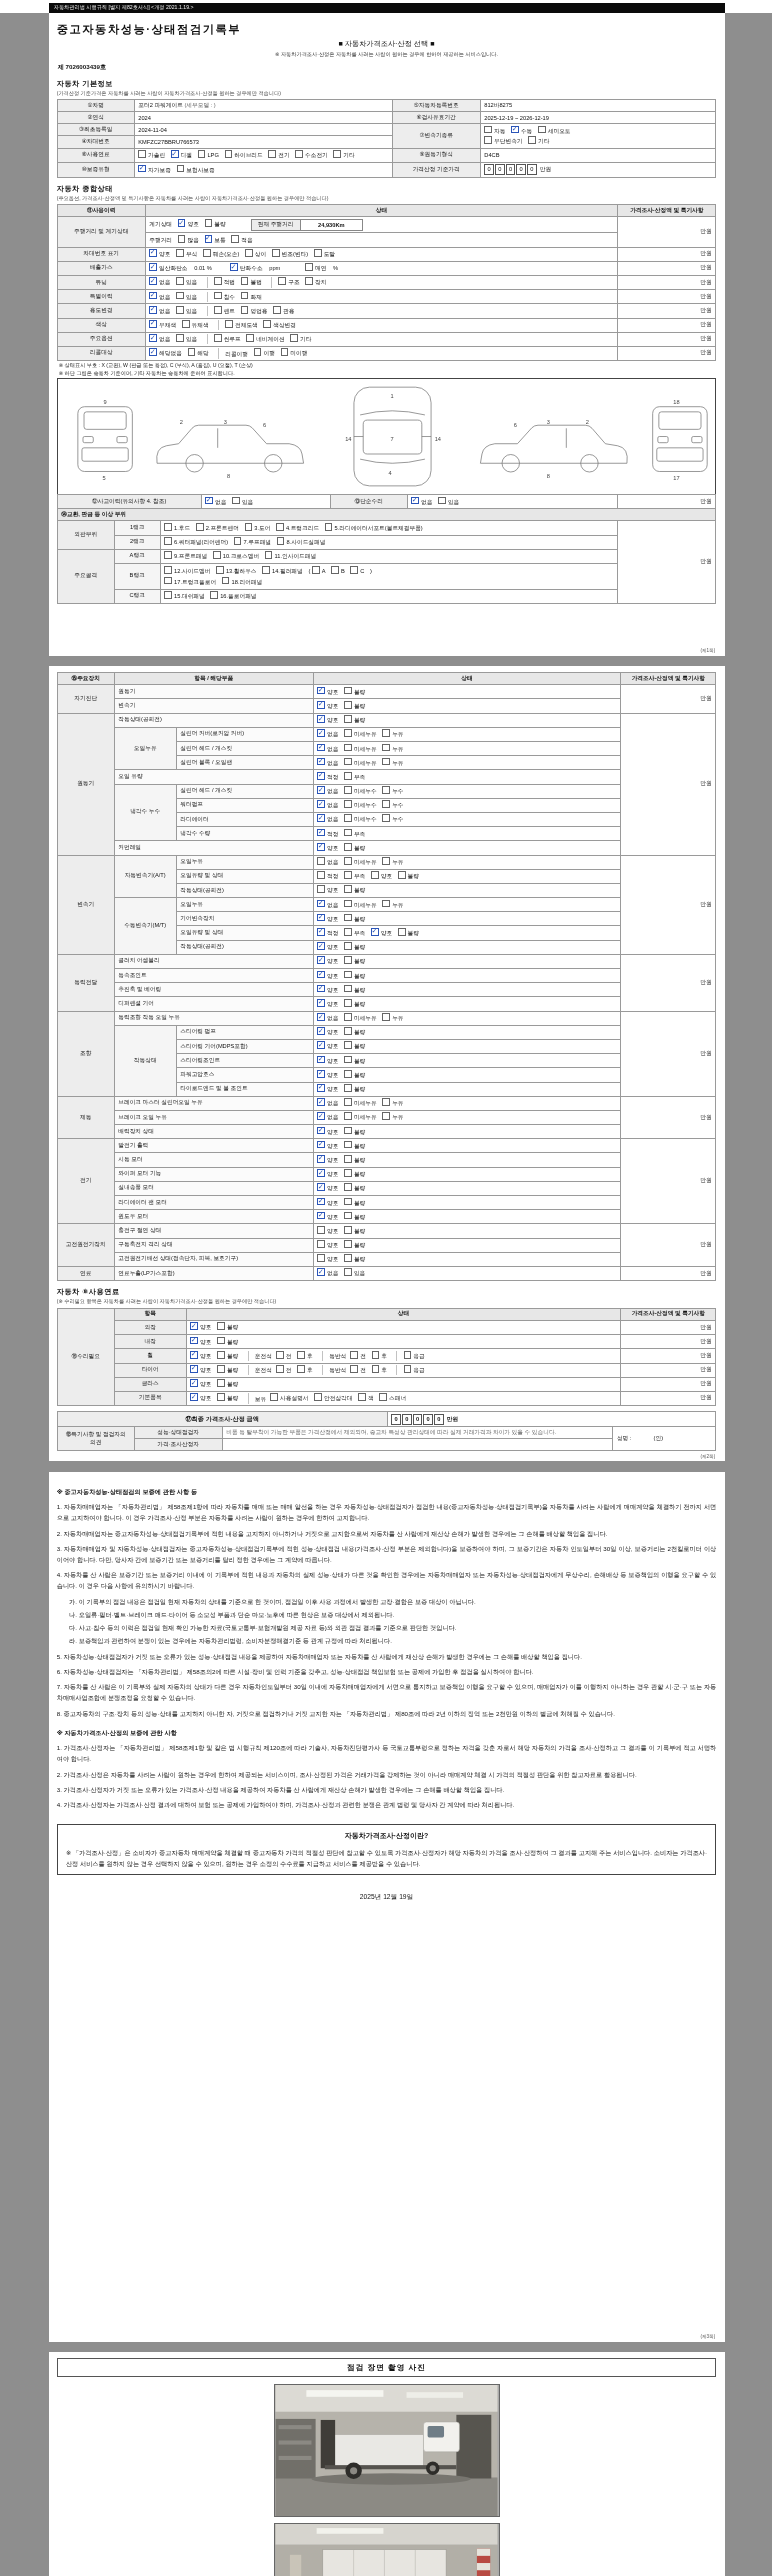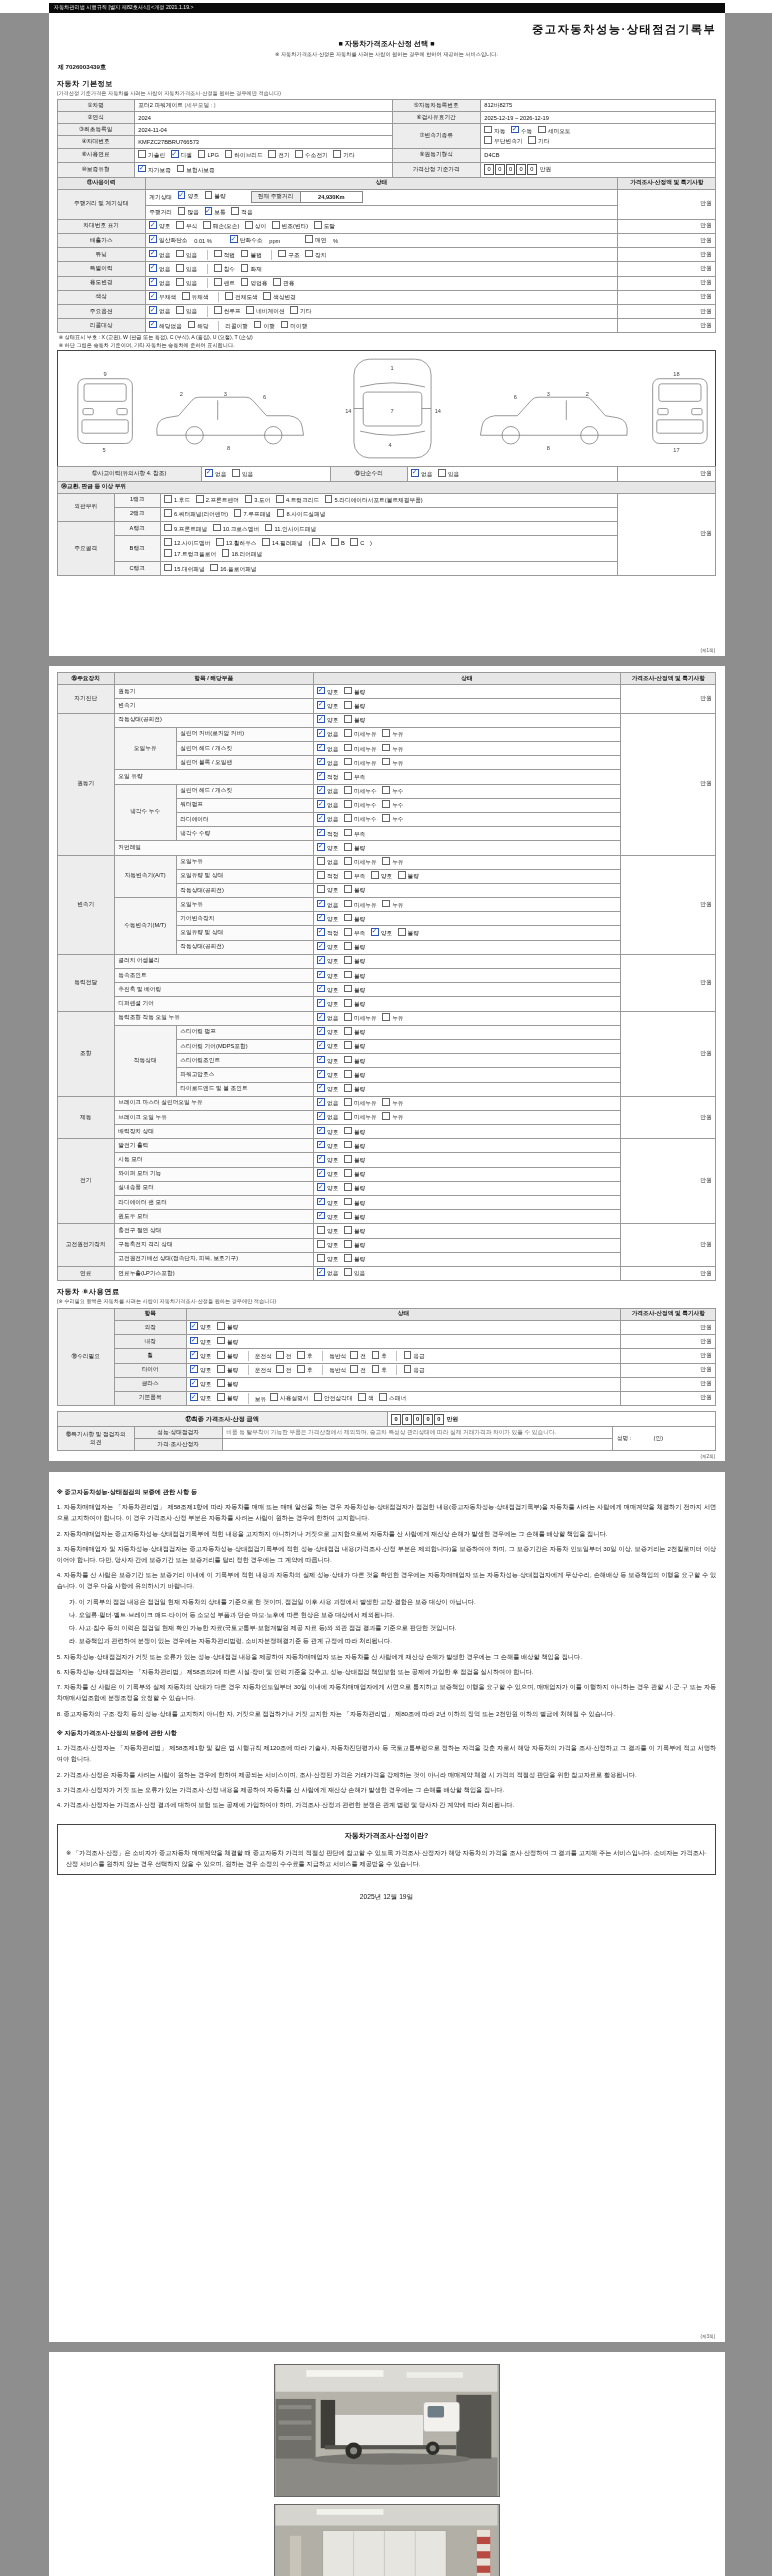--- a/index.html
+++ b/index.html
@@ -1,22 +1,22 @@
 <!DOCTYPE html>
 <html style="font-size:8.2px"><head>
 <meta charset="utf-8">
 <style>
   html,body{margin:0;padding:0}
   body{width:773px;background:#8e8e8e;font-family:"Liberation Sans","DejaVu Sans",sans-serif;color:#111}
   .tophead{background:#ffffff;padding:3.1px 0 0}
   .topbar{width:676px;margin:0 auto;background:#0a0a0a;color:#f1f1f1;font-size:5.2px;line-height:7.7px;padding:1px 5.2px;box-sizing:border-box}
   .page{width:676px;margin:0 auto;background:#fff;padding:6.2px 8.2px 10.3px;box-sizing:border-box;position:relative}
   .gap{height:10.3px}
-  .doc-title{text-align:right;font-size:11.3px;font-weight:bold;letter-spacing:1.5px;margin-top:3.1px}
-  .doc-sub{text-align:center;font-size:7.2px;font-weight:bold;margin-top:2.1px}
+  .doc-title{text-align:left;font-size:11.3px;font-weight:bold;letter-spacing:1.5px;margin-top:3.1px}
+  .doc-sub{text-align:center;font-size:7.2px;font-weight:normal;margin-top:2.1px}
   .doc-note{text-align:center;font-size:5.2px;color:#333;margin-top:2.1px}
   .doc-no{font-size:6.2px;font-weight:bold;margin:5.2px 0 1px 1px}
   .sec-head{text-align:left;margin:6.2px 0 2.6px}
   .sec-title{font-size:7.2px;font-weight:bold;letter-spacing:0.5px}
   .sec-sub{font-size:5.2px;color:#444;margin-top:1px}
   .legend{font-size:5.2px;color:#222;margin:1px 0 1px 2.1px}
   table.tbl{width:100%;border-collapse:collapse;border:1px solid #444;table-layout:fixed}
   .tbl td,.tbl th{border:0.5px solid #9a9a9a;font-size:5.7px;padding:1.5px 3.6px;vertical-align:middle;word-break:keep-all;overflow:hidden}
   .tbl th{background:#e7e7e7;font-weight:bold;text-align:center}
   .tbl + .tbl, .tbl + .diagram-wrap, .diagram-wrap + .tbl{margin-top:-1px}
@@ -124,20 +124,24 @@
               <span class="dig">0</span>
               <span class="dig">0</span>
               <span class="dig">0</span>
               <span class="dig">0</span>
               <span class="dig">0</span>
             </span><span>만원</span></td>
     </tr>
   </tbody>
     </table>
 
+  <div class="sec-head">
+    <div class="sec-title">자동차 종합상태</div>
+    <div class="sec-sub">(주요옵션, 가격조사·산정액 및 특기사항은 자동차를 사려는 사람이 자동차가격조사·산정을 원하는 경우에만 적습니다)</div>
+  </div>
 
   <table class="tbl">
     <colgroup>
         <col style="width:88px">
         <col>
         <col style="width:98px">
       </colgroup>
     <tbody>
         <tr>
       <th>⑪사용이력</th>
@@ -704,20 +708,21 @@
         <div class="nt-box-text">※ 「가격조사·산정」은 소비자가 중고자동차 매매계약을 체결할 때 중고자동차 가격의 적절성 판단에 참고할 수 있도록 가격조사·산정자가 해당 자동차의 가격을 조사·산정하여 그 결과를 고지해 주는 서비스입니다. 소비자는 가격조사·산정 서비스를 원하지 않는 경우 선택하지 않을 수 있으며, 원하는 경우 소정의 수수료를 지급하고 서비스를 제공받을 수 있습니다.</div>
       </div>
       <div class="nt-date">2025년 12월 19일</div>
     </div>
   <div class="pgmark">(제3쪽)</div>
 </div>
 
 <div class="gap"></div>
 
 <div class="page" style="min-height:298px">
+  <div class="strip-title">점검 장면 촬영 사진</div>
 
   <div class="photo">
     <svg width="223" height="131" viewBox="0 0 432 255">
       <rect width="432" height="255" fill="#b6b3ab"></rect>
       <rect width="432" height="52" fill="#dcdad4"></rect>
       <rect x="60" y="10" width="150" height="13" fill="#f5f5f0"></rect>
       <rect x="255" y="14" width="110" height="11" fill="#eeeee8"></rect>
       <rect y="180" width="432" height="75" fill="#8c8a84"></rect>
       <rect x="352" y="58" width="68" height="124" fill="#57554f"></rect>
       <rect x="0" y="66" width="78" height="116" fill="#716f69"></rect>

